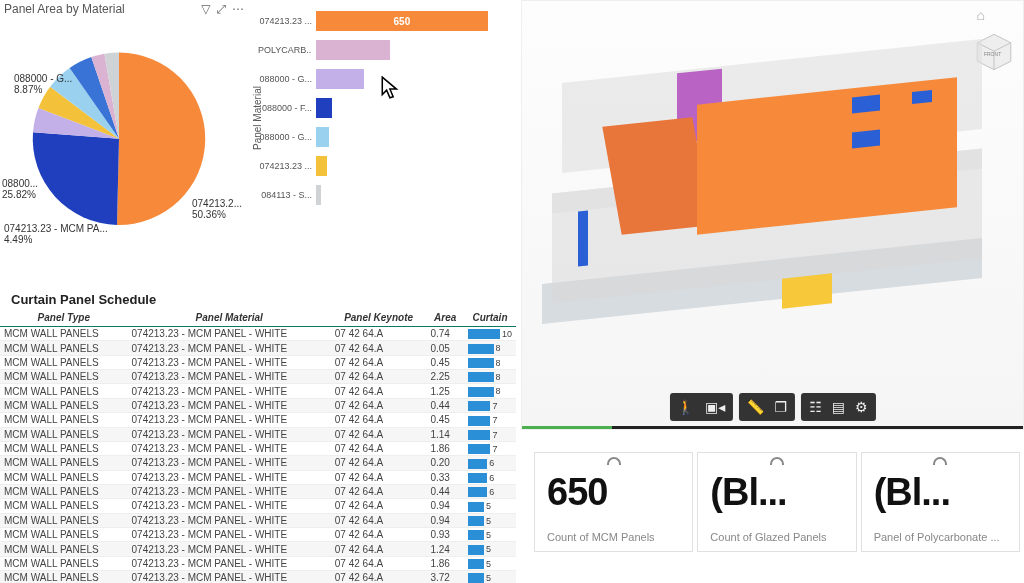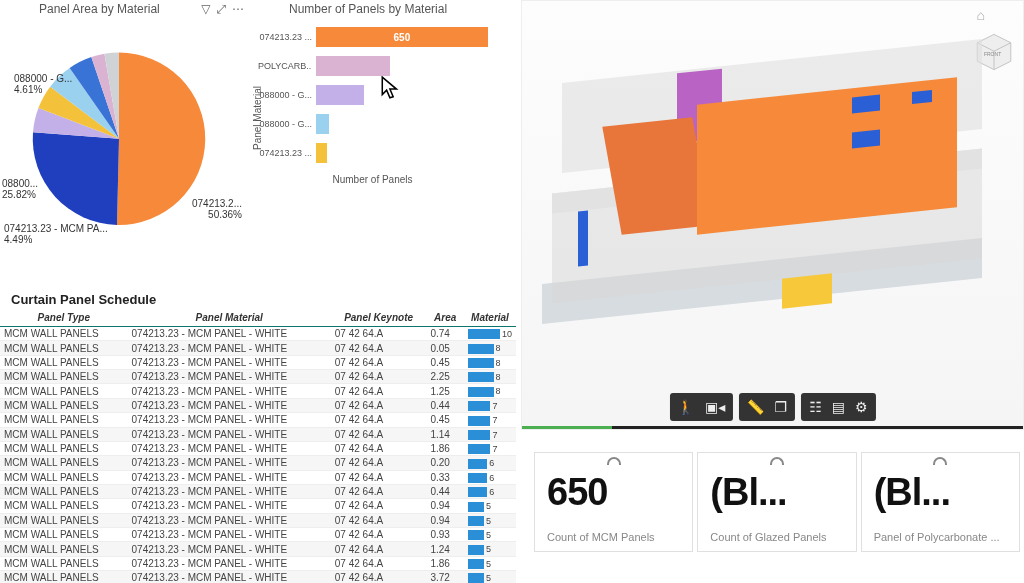--- a/index.html
+++ b/index.html
@@ -11,27 +11,27 @@
     overflow: hidden;
     position: relative;
     font-size: 11px;
     color: #222;
   }
   .top-row { display: flex; height: 284px; }
   .pie-section { width: 250px; position: relative; padding: 2px 4px; }
   .bar-section { width: 265px; position: relative; padding: 2px 4px; }
   .viewer-section { flex: 1; position: relative; background: #fff; padding-left: 6px; }
 
-  .section-title { font-size: 12px; color: #555; font-weight: 400; margin-bottom: 2px; margin-left: 35px; }
+  .section-title { font-size: 12px; color: #555; font-weight: 400; margin-bottom: 2px; }
   .header-icons { position: absolute; top: 2px; right: 6px; display: flex; gap: 6px; }
   .header-icons span { color: #666; font-size: 12px; }
 
   
   .pie-wrap { position: relative; width: 240px; height: 250px; }
-  .pie-label { position: absolute; font-size: 10px; color: #333; line-height: 1.1; text-align: right; }
+  .pie-label { position: absolute; font-size: 10px; color: #333; line-height: 1.1; text-align: left; }
 
   
   .bar-chart { position: relative; padding-left: 62px; padding-top: 6px; }
   .bar-row { display: flex; align-items: center; height: 26px; margin-bottom: 3px; position: relative; }
   .bar-cat { position: absolute; left: -58px; width: 54px; font-size: 9px; color: #555; text-align: right; overflow: hidden; white-space: nowrap; }
   .bar-rect { height: 20px; position: relative; }
   .bar-val { position: absolute; left: 50%; top: 50%; transform: translate(-50%,-50%); font-size: 10px; color: #fff; font-weight: 600; }
   .bar-xlabel { text-align: center; font-size: 10px; color: #555; margin-top: 8px; margin-left: -20px; }
   .bar-ylabel { position: absolute; left: 2px; top: 150px; transform: rotate(-90deg); transform-origin: left top; font-size: 10px; color: #555; }
   .cursor-arrow { position: absolute; font-size: 22px; color: #000; pointer-events: none; }
@@ -110,57 +110,63 @@
       <div class="pie-label" style="right:2px; top:180px;">
         <span>074213.2...</span><br>
         <span>50.36%</span>
       </div>
       <div class="pie-label" style="left:-2px; top:160px; text-align:left;">
         <span>08800...</span><br>
         <span>25.82%</span>
       </div>
       <div class="pie-label" style="left:10px; top:55px; text-align:left;">
         <span>088000 - G...</span><br>
-        <span>4.61%</span>
+        <span>8.87%</span>
       </div>
       <div class="pie-label" style="left:0px; top:205px; text-align:left;">
         <span>074213.23 - MCM PA...</span><br>
         <span>4.49%</span>
       </div>
     </div>
   </div>
 
   <div class="bar-section">
-    <div class="section-title">Number of Panels by Material</div>
     <div class="bar-ylabel">Panel Material</div>
     <div class="bar-chart" id="bar-chart">
         <div class="bar-row">
           <div class="bar-cat">074213.23 ...</div>
           <div class="bar-rect" style="width: 171.786px; background: rgb(246, 138, 58);">
             <span class="bar-val">650</span>
           </div>
         </div>
         <div class="bar-row">
           <div class="bar-cat">POLYCARB...</div>
           <div class="bar-rect" style="width: 74px; background: rgb(217, 179, 209);"></div>
         </div>
         <div class="bar-row">
           <div class="bar-cat">088000 - G...</div>
           <div class="bar-rect" style="width: 47.5714px; background: rgb(196, 176, 232);"></div>
         </div>
         <div class="bar-row">
+          <div class="bar-cat">088000 - F...</div>
+          <div class="bar-rect" style="width: 15.8571px; background: rgb(31, 63, 191);"></div>
+        </div>
+        <div class="bar-row">
           <div class="bar-cat">088000 - G...</div>
           <div class="bar-rect" style="width: 13.2143px; background: rgb(154, 209, 239);"></div>
         </div>
         <div class="bar-row">
           <div class="bar-cat">074213.23 ...</div>
           <div class="bar-rect" style="width: 10.5714px; background: rgb(243, 193, 58);"></div>
         </div>
-      </div>
-    <div class="bar-xlabel">Number of Panels</div>
+        <div class="bar-row">
+          <div class="bar-cat">084113 - S...</div>
+          <div class="bar-rect" style="width: 5.28571px; background: rgb(207, 211, 214);"></div>
+        </div>
+      </div>
     <div class="cursor-arrow" style="left:130px; top:76px;">
       <svg width="22" height="24" viewBox="0 0 20 22">
           <path d="M2 1 L2 17 L6 13 L9 20 L12 19 L9 12 L15 12 Z" fill="#fff" stroke="#000" stroke-width="1.4"></path>
         </svg>
     </div>
   </div>
 
   <div class="viewer-section">
     <div class="viewer-box">
       <span class="home-icon">⌂</span>
@@ -207,21 +213,21 @@
 
 <div class="bottom-left">
   <div class="sched-title">Curtain Panel Schedule</div>
   <table class="sched-table">
     <thead>
         <tr id="sched-head">
           <th>Panel Type</th>
           <th>Panel Material</th>
           <th>Panel Keynote</th>
           <th>Area</th>
-          <th>Material</th>
+          <th>Curtain</th>
         </tr>
       </thead>
     <tbody id="sched-body">
         <tr>
           <td>MCM WALL PANELS</td>
           <td>074213.23 - MCM PANEL - WHITE</td>
           <td>07 42 64.A</td>
           <td>0.74</td>
           <td class="qbar-cell"><span class="qbar" style="width: 32px;"></span><span class="qnum">10</span></td>
         </tr>

